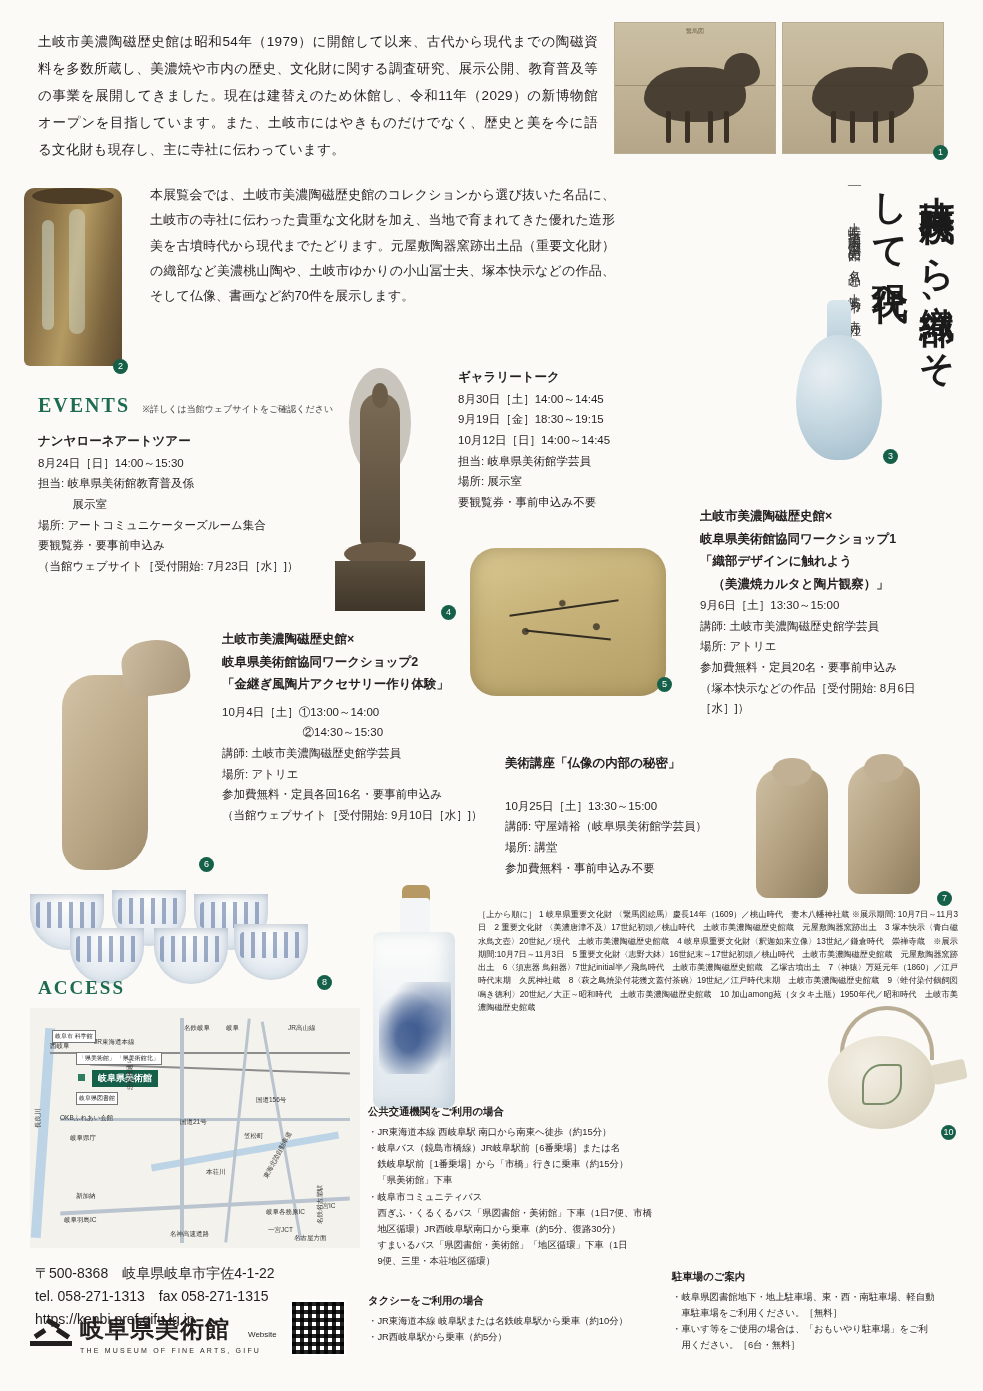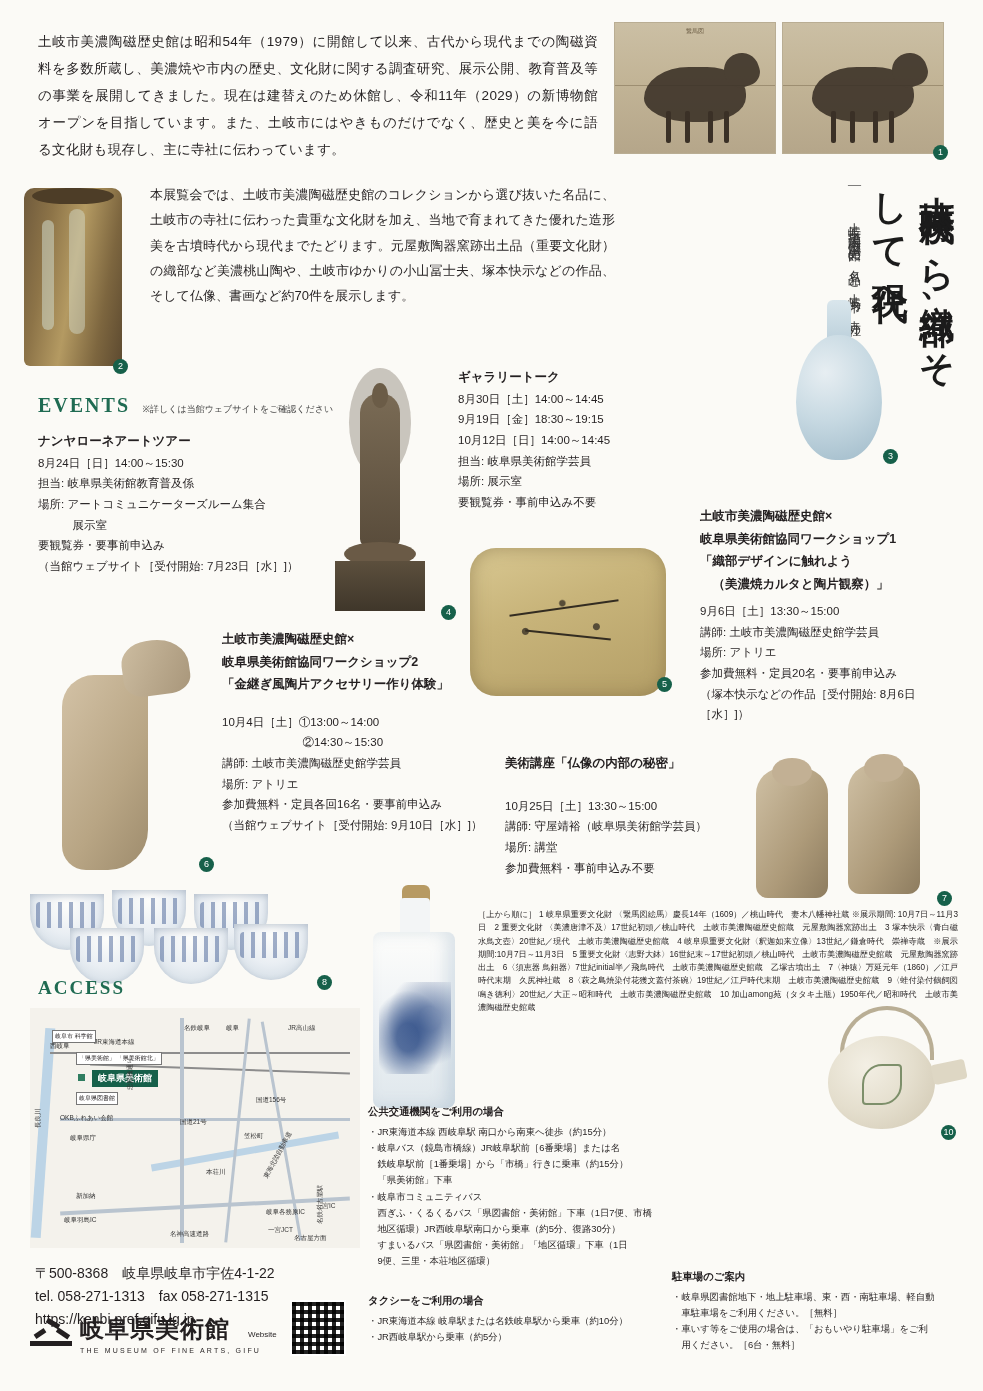--- a/index.html
+++ b/index.html
@@ -316,53 +316,53 @@
 
   <div class="abs" id="events-head">
     <span class="ev">EVENTS</span>
     <span class="note">※詳しくは当館ウェブサイトをご確認ください</span>
   </div>
 
   <div class="abs evt" id="evt1">
     <div class="t">ナンヤローネアートツアー</div>
     <div>8月24日［日］14:00～15:30</div>
     <div>担当: 岐阜県美術館教育普及係</div>
+    <div>　　　展示室</div>
     <div>場所: アートコミュニケーターズルーム集合</div>
-    <div>　　　展示室</div>
     <div>要観覧券・要事前申込み</div>
     <div>（当館ウェブサイト［受付開始: 7月23日［水］]）</div>
   </div>
 
   <div class="abs evt" id="evt2">
     <div class="t">ギャラリートーク</div>
     <div>8月30日［土］14:00～14:45</div>
     <div>9月19日［金］18:30～19:15</div>
     <div>10月12日［日］14:00～14:45</div>
     <div>担当: 岐阜県美術館学芸員</div>
     <div>場所: 展示室</div>
     <div>要観覧券・事前申込み不要</div>
   </div>
 
   <div class="abs evt" id="evt3">
     <div class="t" style="white-space:pre-line">土岐市美濃陶磁歴史館×
 岐阜県美術館協同ワークショップ1
 「織部デザインに触れよう
 　（美濃焼カルタと陶片観察）」</div>
-    <div style="margin-top:6px">9月6日［土］13:30～15:00</div>
+    <div style="margin-top:0">9月6日［土］13:30～15:00</div>
     <div>講師: 土岐市美濃陶磁歴史館学芸員</div>
     <div>場所: アトリエ</div>
     <div>参加費無料・定員20名・要事前申込み</div>
     <div>（塚本快示などの作品［受付開始: 8月6日［水］]）</div>
   </div>
 
   <div class="abs evt" id="evt4">
     <div class="t" style="white-space:pre-line">土岐市美濃陶磁歴史館×
 岐阜県美術館協同ワークショップ2
 「金継ぎ風陶片アクセサリー作り体験」</div>
-    <div style="margin-top:16px">10月4日［土］①13:00～14:00</div>
+    <div style="margin-top:6px">10月4日［土］①13:00～14:00</div>
     <div>　　　　　　　②14:30～15:30</div>
     <div>講師: 土岐市美濃陶磁歴史館学芸員</div>
     <div>場所: アトリエ</div>
     <div>参加費無料・定員各回16名・要事前申込み</div>
     <div>（当館ウェブサイト［受付開始: 9月10日［水］]）</div>
   </div>
 
   <div class="abs evt" id="evt5">
     <div class="t">美術講座「仏像の内部の秘密」</div>
     <div style="margin-top:21px">10月25日［土］13:30～15:00</div>

